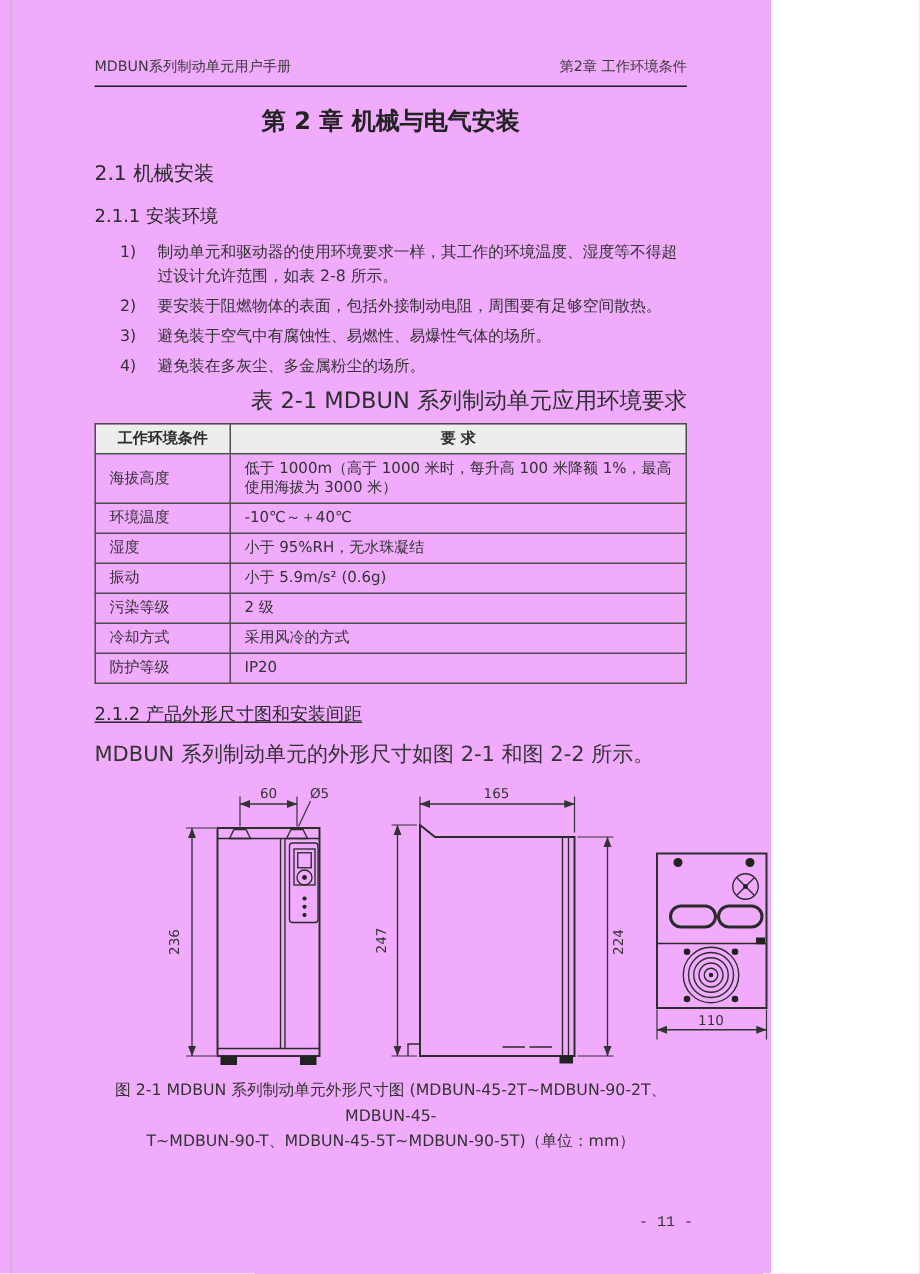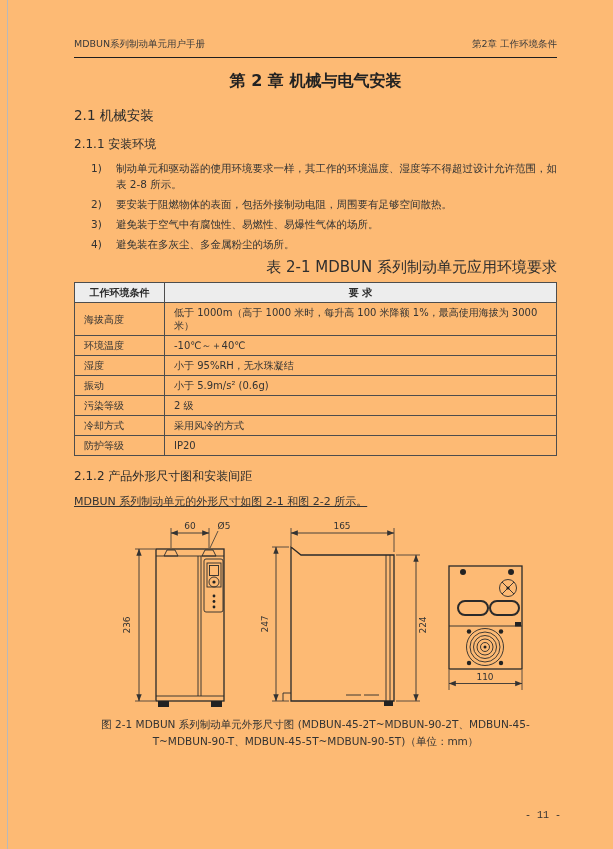--- a/index.html
+++ b/index.html
@@ -1,24 +1,23 @@
 <!DOCTYPE html>
 <html><head>
 <meta charset="utf-8">
 <style>
   * { margin:0; padding:0; box-sizing:border-box; }
   html,body { background:#fff; }
   .page {
     position:relative;
-    width:613px; height:849px;
-    background:#fdba74;
+    width:514px; height:849px;
+    background:#f0abfc;
     font-family:"DejaVu Sans","Liberation Sans",sans-serif;
     color:#333;
     overflow:hidden;
-    padding-left:11px;
   }
   .page-left-border { position:absolute; left:7px; top:0; bottom:0; width:1px; background:#b9b9b9; }
   .content { padding:38px 56px 0 63px; }
 
   .doc-header { display:flex; justify-content:space-between; align-items:flex-end;
     font-size:9.5px; color:#3a3a3a; padding-bottom:6px; border-bottom:1.2px solid #1e1e1e; }
 
   .chapter-title { margin-top:13px; text-align:center; font-size:16px; font-weight:bold; color:#222; }
 
   .h-21  { margin-top:15px; font-size:13.5px; font-weight:normal; color:#2b2b2b; }
@@ -29,22 +28,22 @@
   .note-item .num { flex:none; width:25px; margin-left:17px; }
   .note-item .txt { flex:1; }
 
   .table-caption { text-align:right; font-size:15px; margin-top:6px; margin-bottom:5px; color:#2e2e2e; }
 
   table.env { width:100%; border-collapse:collapse; font-size:10px; color:#333; }
   table.env th, table.env td { border:1px solid #4d4d4d; padding:3px 9px; line-height:13px; }
   table.env th { background:#ededed; font-weight:bold; text-align:center; color:#2b2b2b; }
   table.env td.c1 { width:90px; }
 
-  .h-212 { margin-top:12px; font-size:12px; font-weight:normal; color:#2b2b2b; }
-  .intro { margin-top:9px; font-size:11px; color:#333;text-decoration:underline; }
+  .h-212 { margin-top:12px; font-size:12px; font-weight:normal; color:#2b2b2b;text-decoration:underline; }
+  .intro { margin-top:9px; font-size:14px; color:#333; }
 
   svg.figure { display:block; margin:8px 0 0 -63px; }
   svg.figure text { font-family:"DejaVu Sans","Liberation Sans",sans-serif; font-size:9px; fill:#333; }
   .dline { stroke:#333; stroke-width:0.9; fill:none; }
   .eline { stroke:#333; stroke-width:0.8; fill:none; }
   .body-line { stroke:#2a2a2a; stroke-width:1.3; fill:none; }
   .thin  { stroke:#2a2a2a; stroke-width:0.9; fill:none; }
   .fillb { fill:#222; stroke:none; }
 
   .fig-caption { text-align:center; font-size:10.5px; line-height:17px; color:#333; margin-top:3px; }

